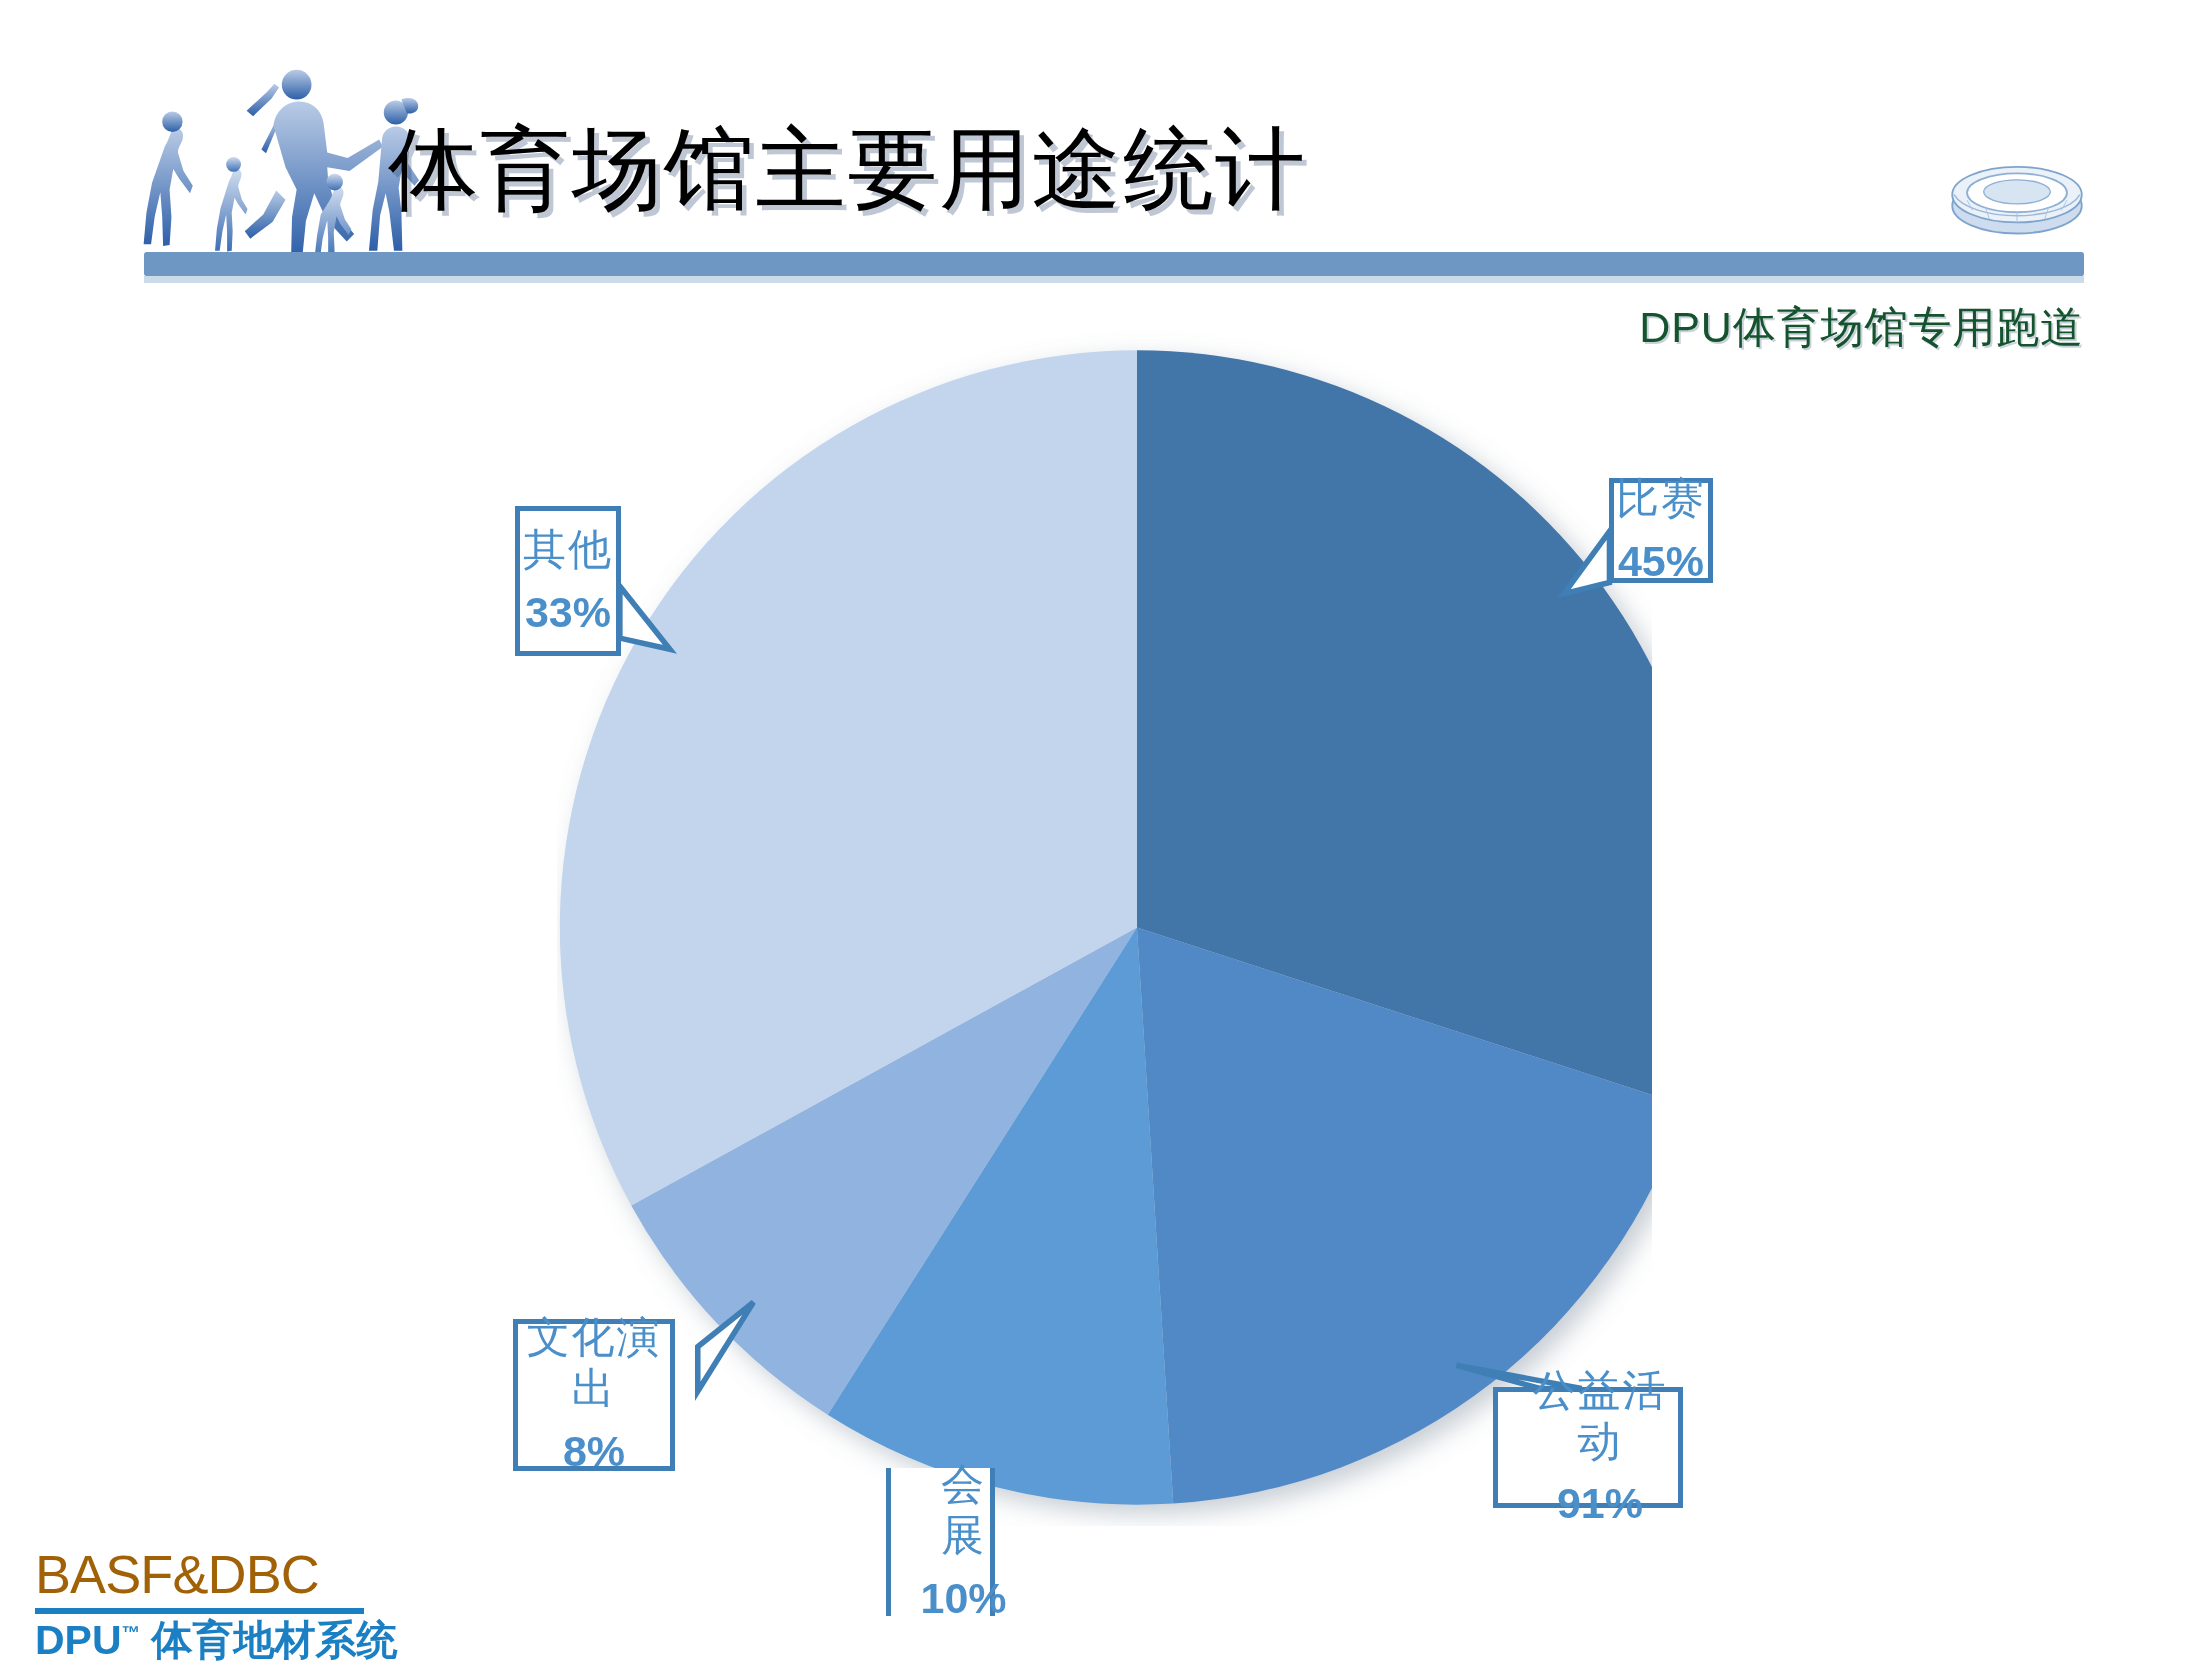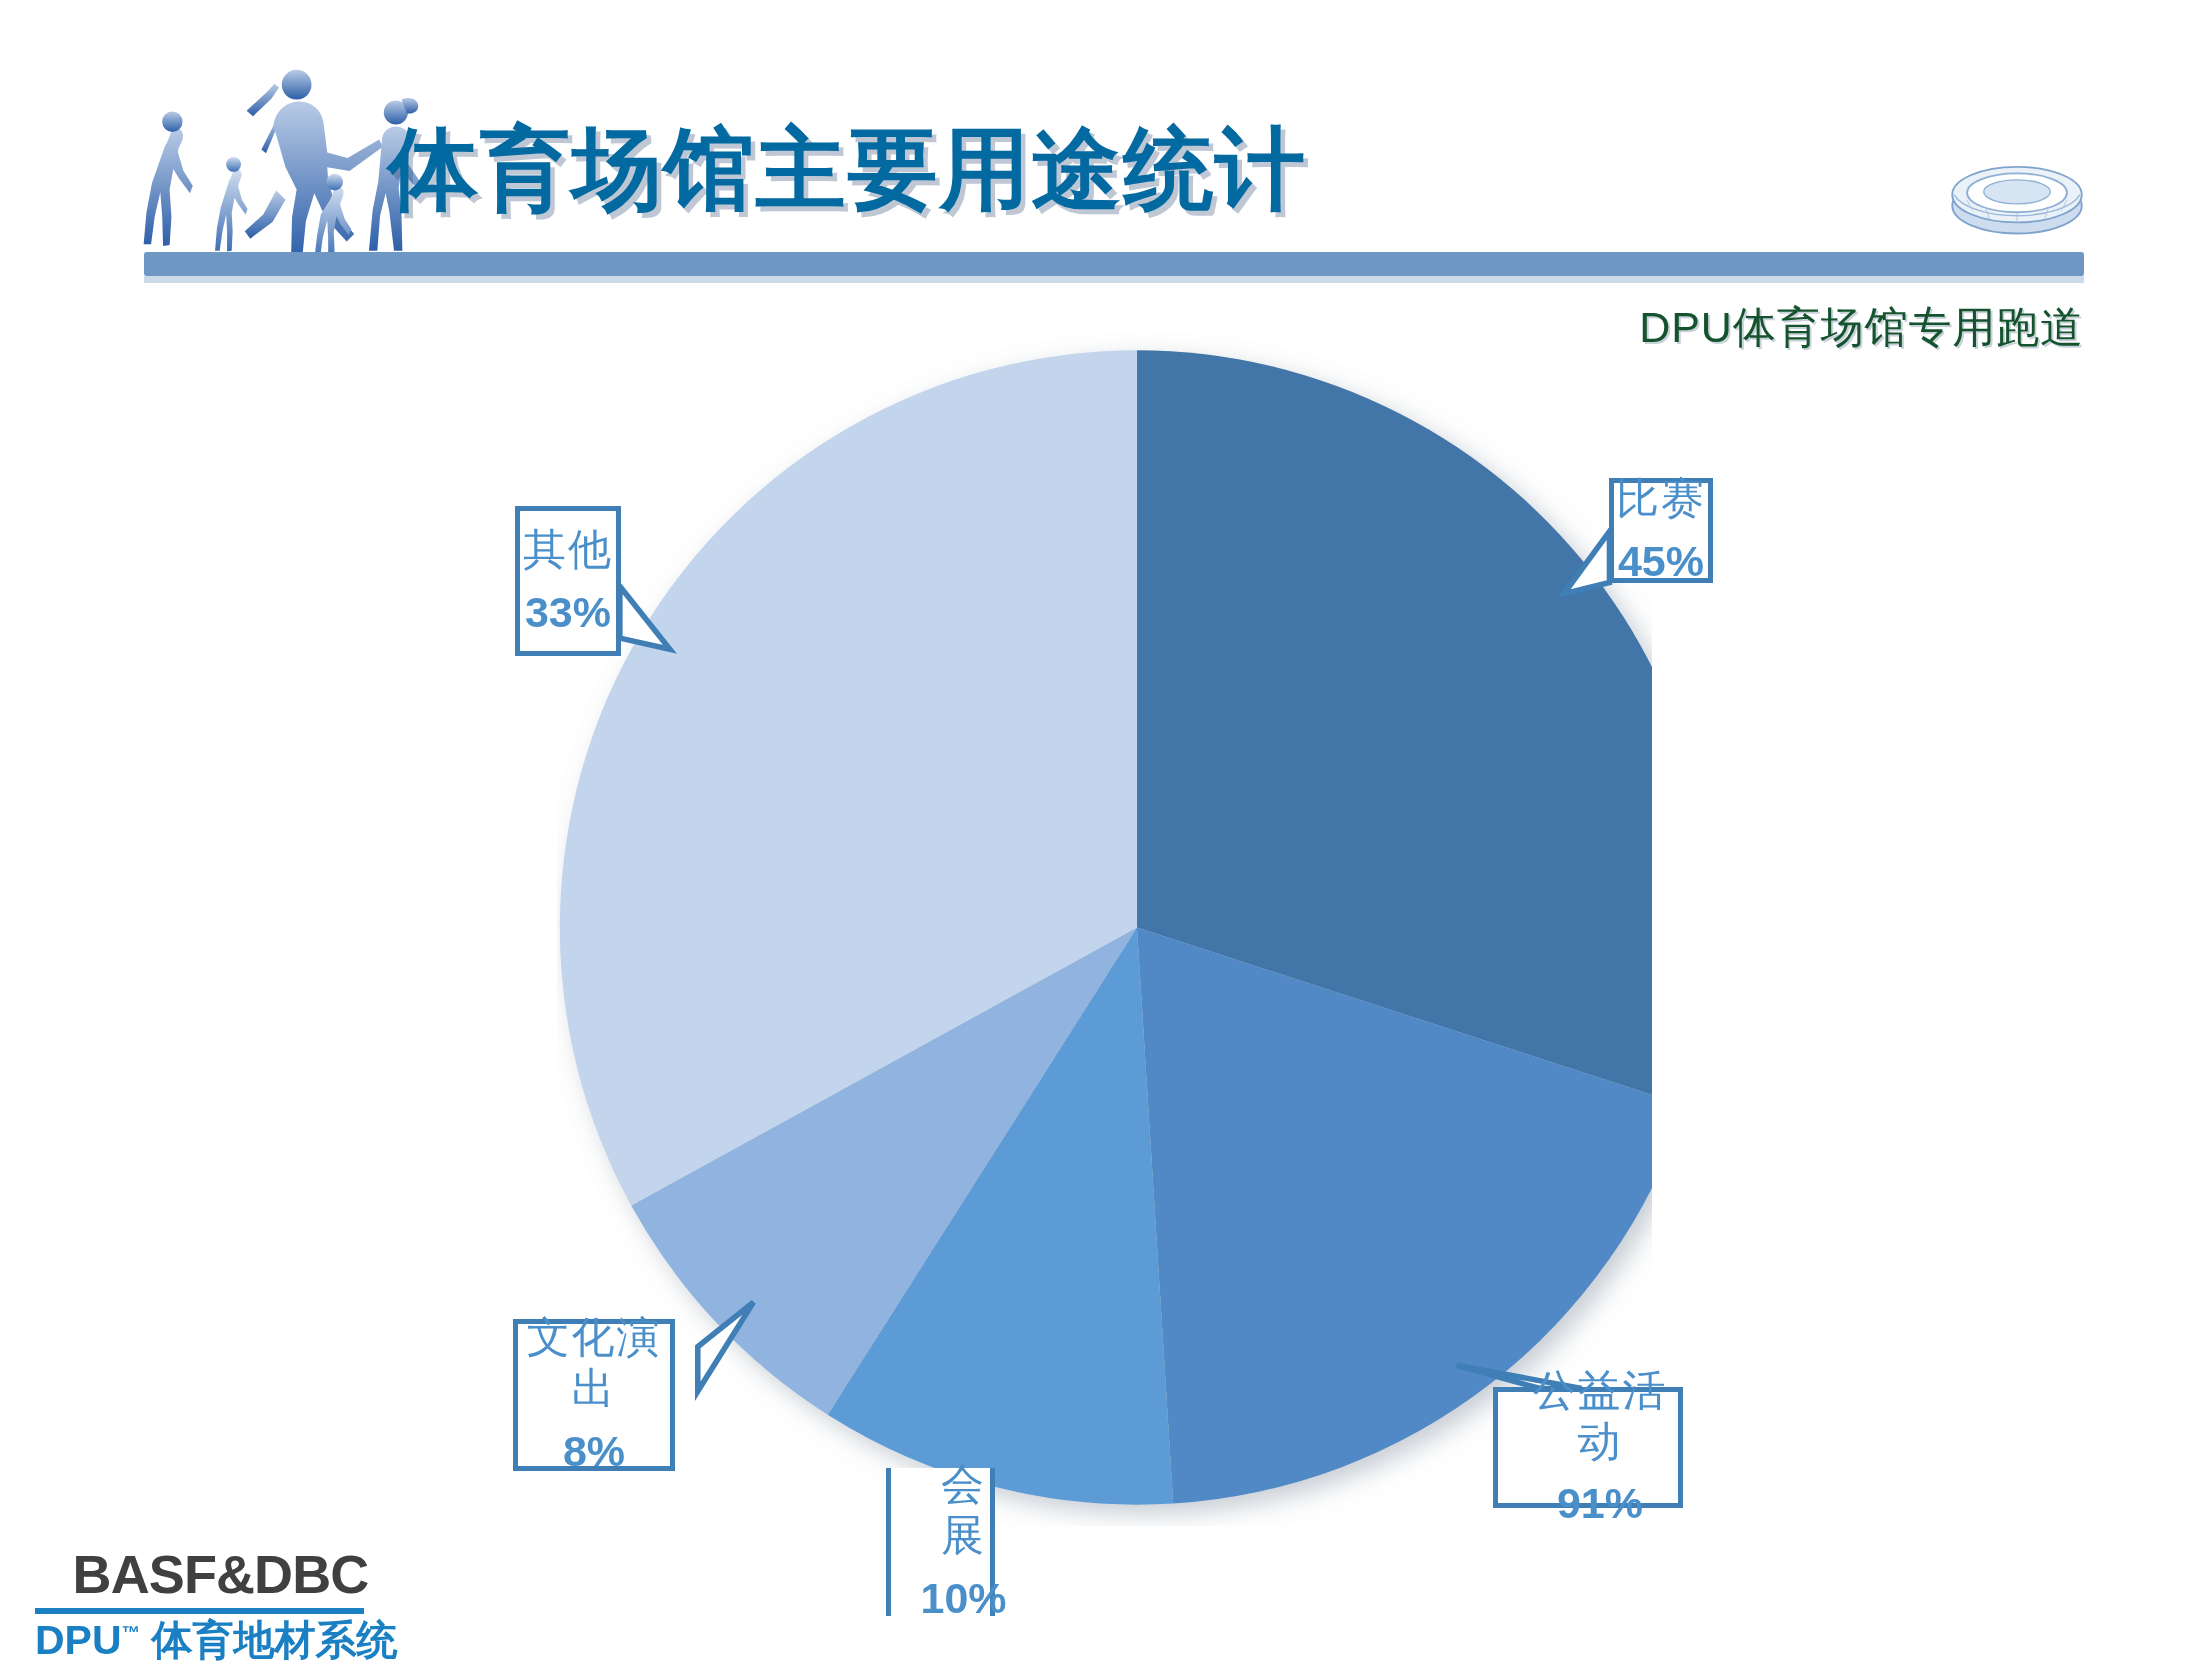--- a/index.html
+++ b/index.html
@@ -28,22 +28,22 @@
     width: 100%; height: 6.5px;
     background: rgba(110,151,196,0.35);
   }
 
   #runners { position: absolute; left: 139px; top: 42px; width: 306px; height: 218px; }
   #runners svg { display: block; }
 
   #page-title {
     position: absolute; left: 388px; top: 124px;
     font-size: 90px; line-height: 1;
-    font-weight: bold; letter-spacing: 1.9px;
-    color: #0369a1;
+    font-weight: normal; letter-spacing: 1.9px;
+    color: #000000;
     text-shadow: 4.6px 4.6px 0 rgba(40,70,110,0.30);
     white-space: nowrap;
   }
 
   #stadium-icon { position: absolute; left: 1943px; top: 139px; width: 148px; height: 102px; }
 
   #header-sub {
     position: absolute; left: 0; top: 299px; width: 2084px;
     text-align: right;
     font-size: 43px; font-weight: normal; letter-spacing: 0.9px;
@@ -68,22 +68,22 @@
   }
   .callout .c-label { font-size: 43px; letter-spacing: 1.9px; font-family: "Liberation Serif", "DejaVu Serif", serif; }
   .callout .c-value { font-size: 43px; font-weight: bold; margin-top: 11px; }
 
   
   #tails { position: absolute; left: 0; top: 0; width: 2208px; height: 1663px; pointer-events: none; }
 
   
   #footer-logo { position: absolute; left: 35px; top: 1547px; width: 371px; }
   #logo-main {
-    font-size: 54px; font-weight: bold; letter-spacing: -0.9px;
-    color: #404040; line-height: 1; text-align: center;
+    font-size: 54px; font-weight: normal; letter-spacing: -0.9px;
+    color: #a16207; line-height: 1;
   }
   #logo-rule { width: 329px; height: 6.5px; background: #1b7fc3; margin: 6.5px 0 5.6px 0; }
   #logo-sub {
     font-size: 41px; font-weight: bold; color: #1b7fc3;
     line-height: 1; white-space: nowrap;
   }
   #logo-sub .tm { font-size: 18.6px; vertical-align: super; }
   #logo-sub .cn { letter-spacing: 0px; }
 </style>
 </head>

